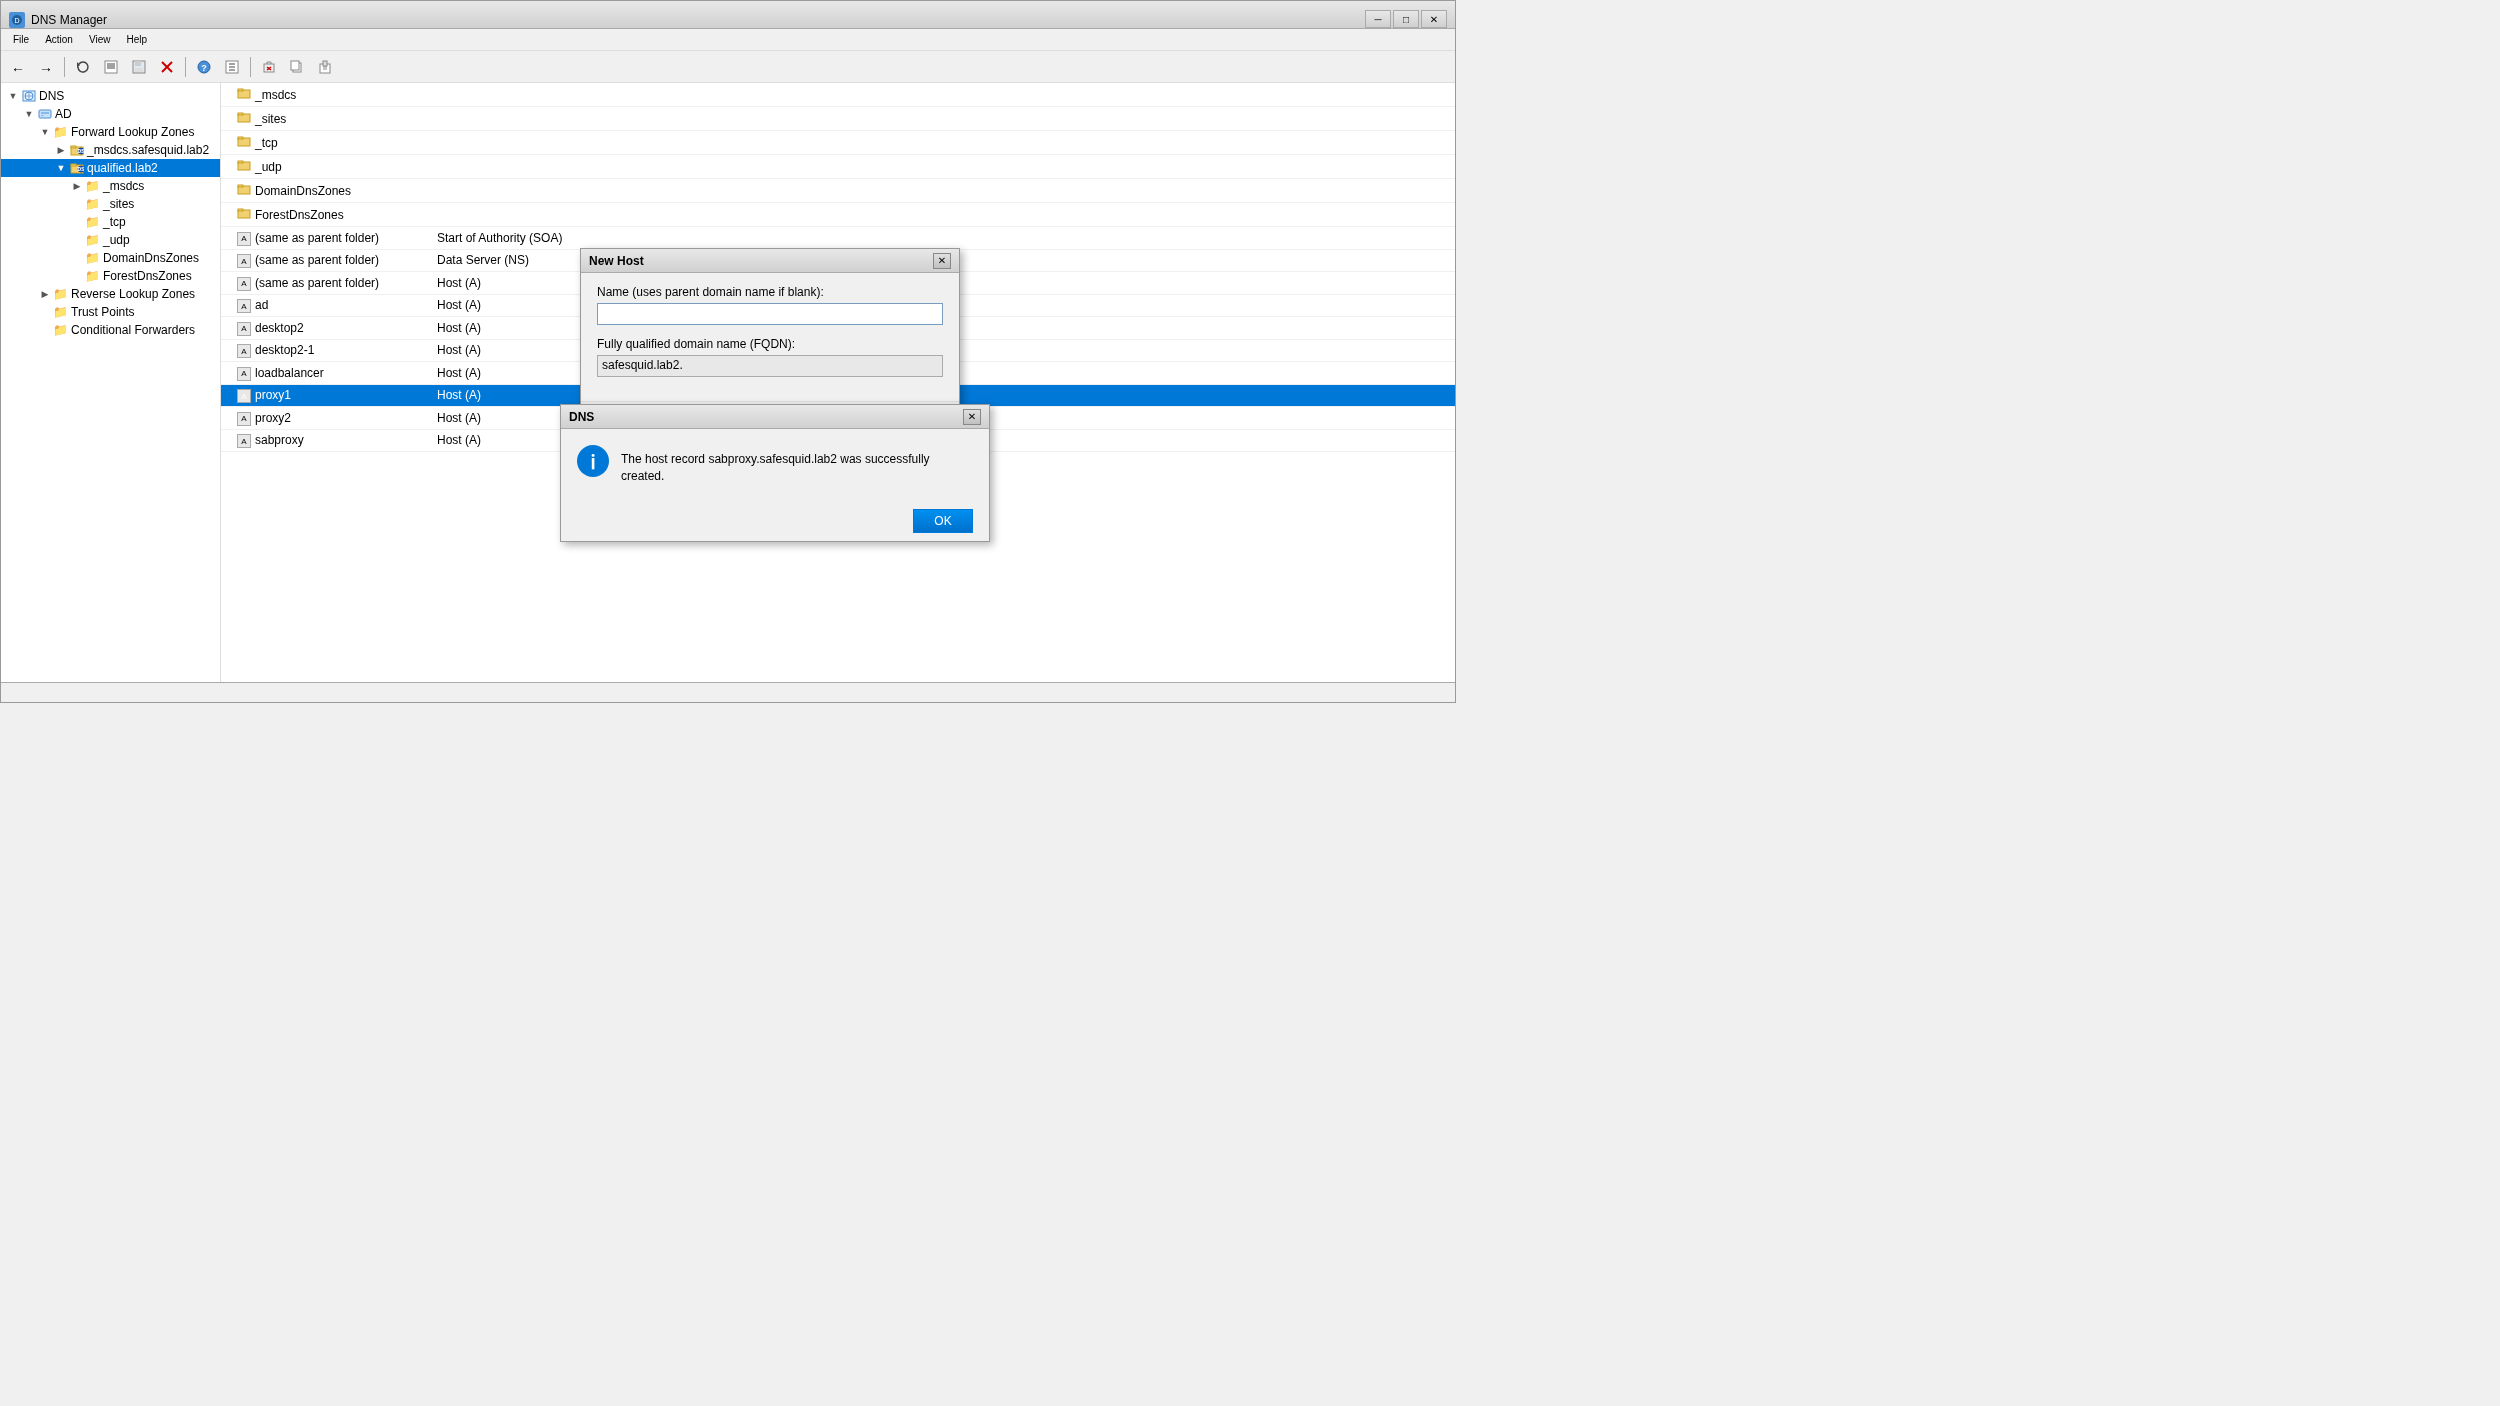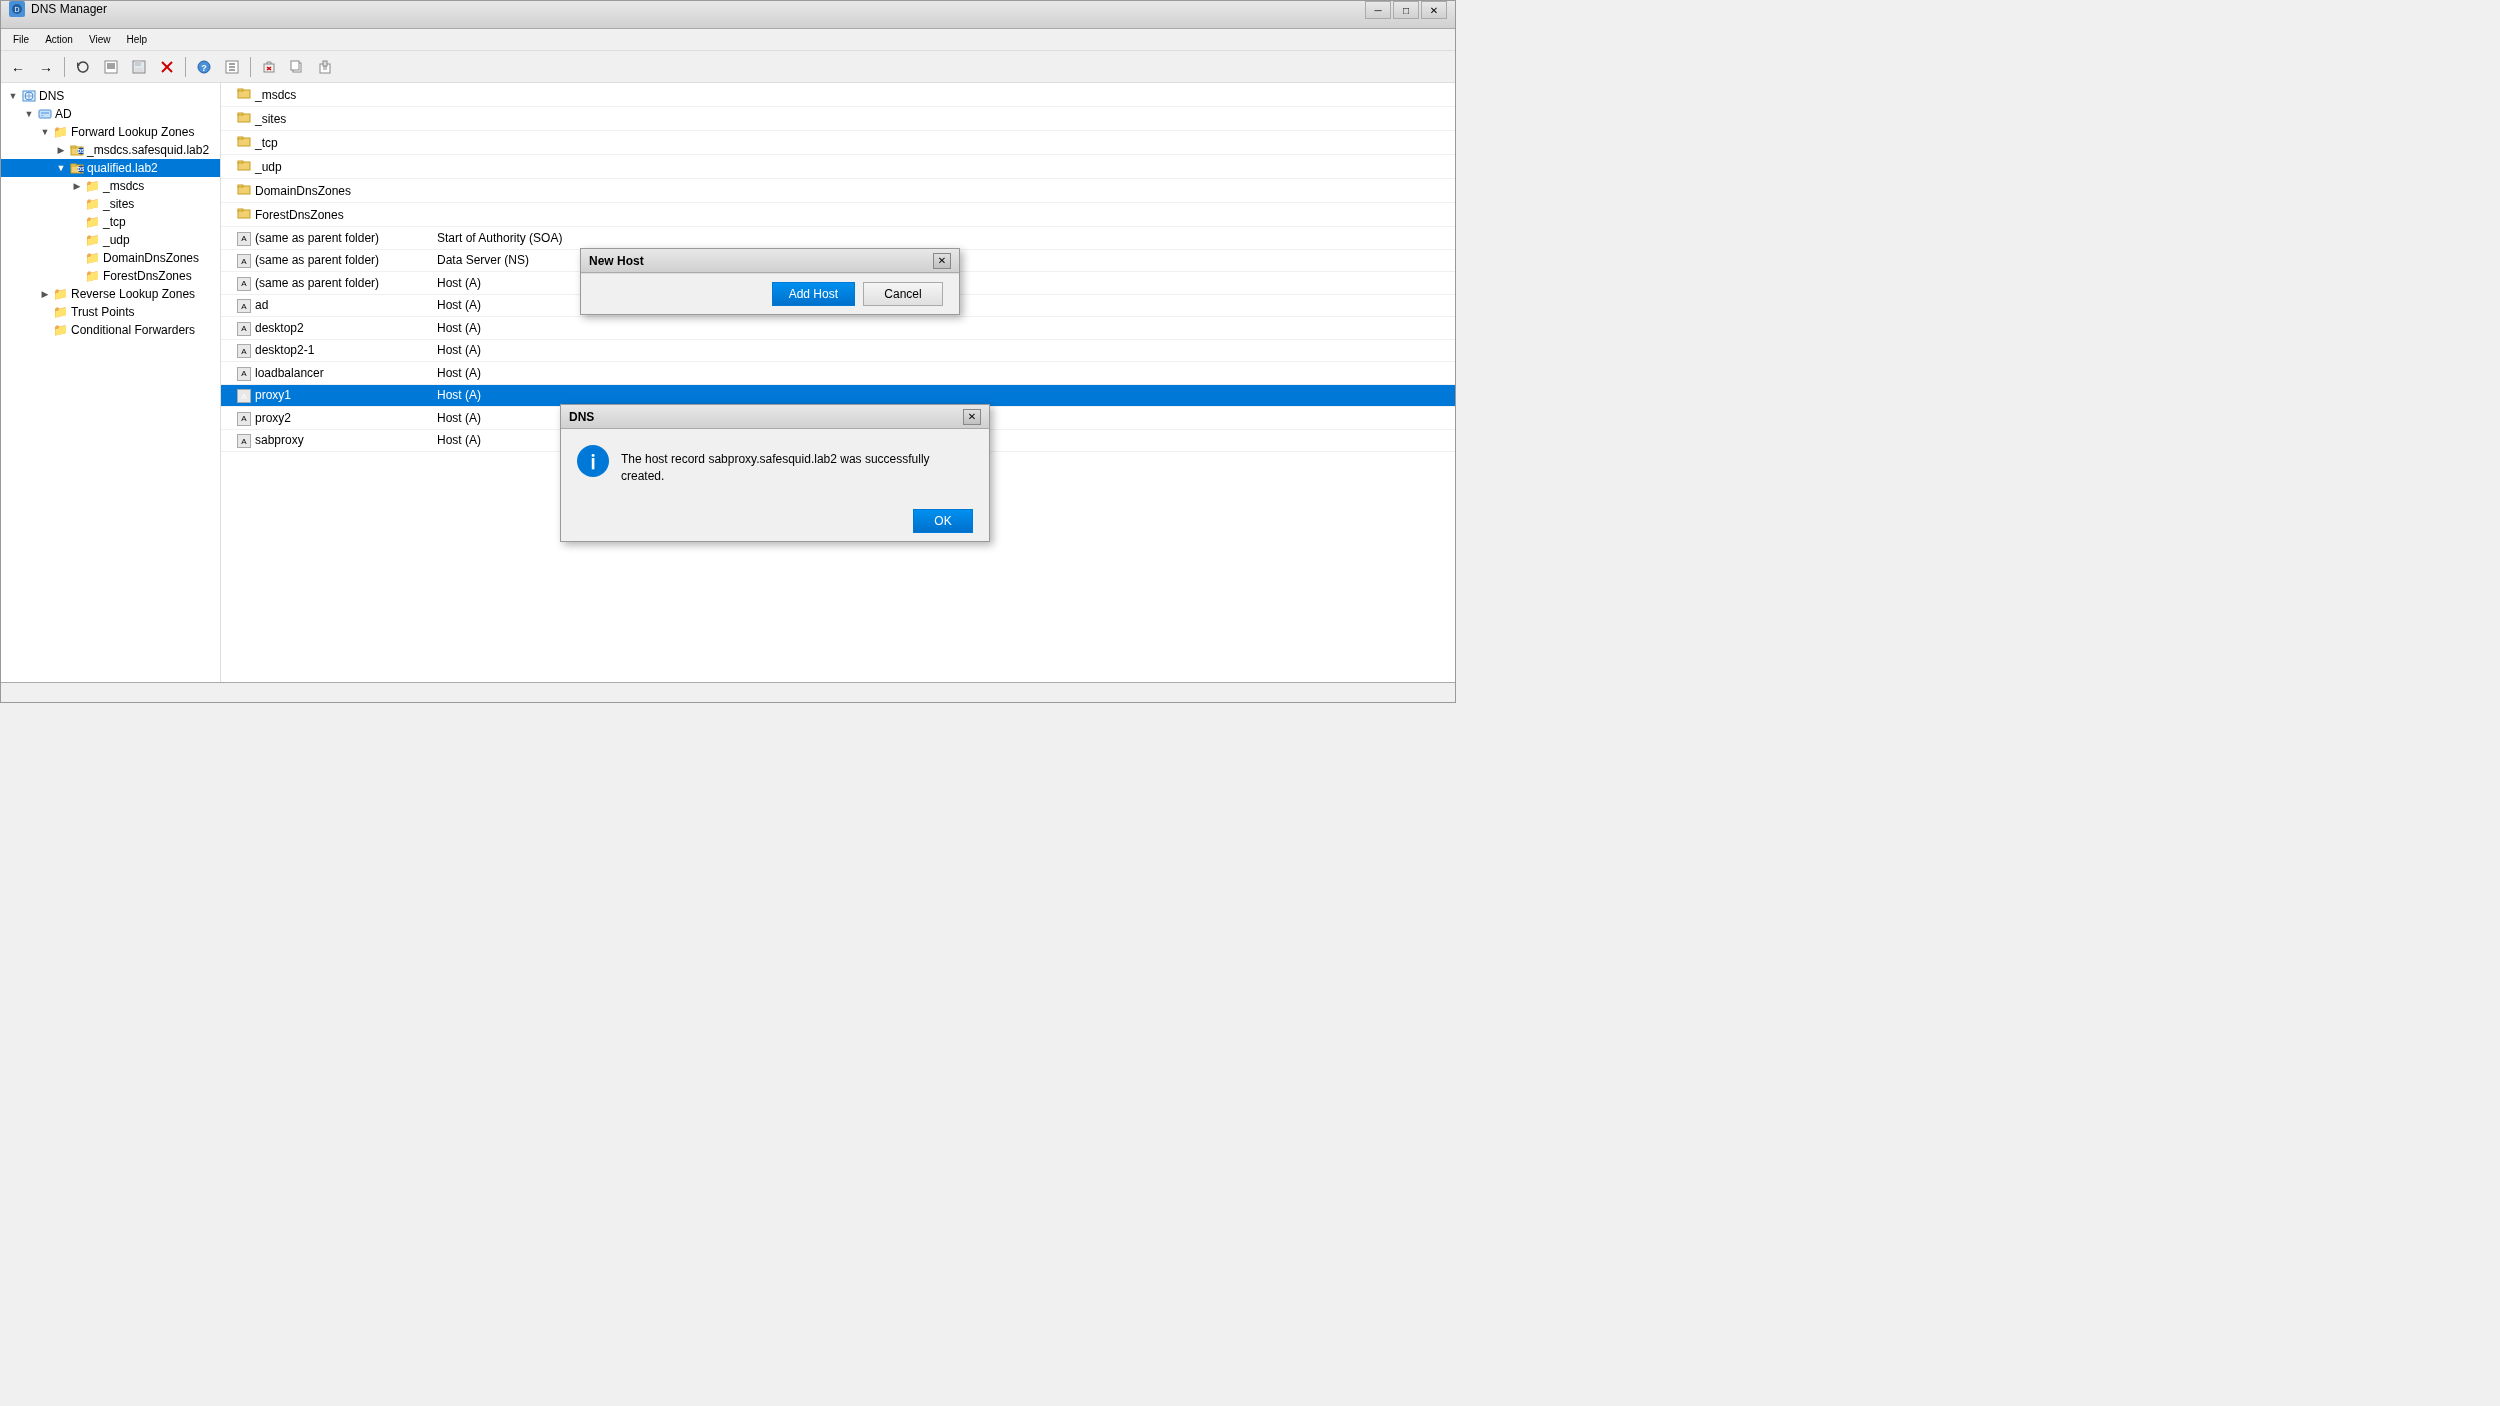--- a/index.html
+++ b/index.html
@@ -16,21 +16,21 @@
       height: 100%;
       background: #f0f0f0;
       border: 1px solid #999;
       display: flex;
       flex-direction: column;
     }
     .title-bar {
       background: linear-gradient(to bottom, #e8e8e8, #d0d0d0);
       height: 28px;
       display: flex;
-      align-items: flex-start;
+      align-items: flex-end;
       padding: 0 8px;
       border-bottom: 1px solid #aaa;
       justify-content: space-between;
     }
     .title-bar-left {
       display: flex;
       align-items: center;
       gap: 6px;
     }
     .title-bar-icon {
@@ -728,20 +728,26 @@
   <div class="status-bar">
     <span></span>
   </div>
 </div>
 
 <div class="dialog new-host-dialog">
   <div class="dialog-title-bar">
     <span class="dialog-title">New Host</span>
     <button class="dialog-close">✕</button>
   </div>
+  <div class="dialog-content">
+    <div class="dialog-label">Name (uses parent domain name if blank):</div>
+    <input class="dialog-input" type="text" value="" style="">
+    <div class="dialog-label">Fully qualified domain name (FQDN):</div>
+    <div class="dialog-readonly">safesquid.lab2.</div>
+  </div>
   <div class="dialog-footer">
     <button class="dialog-btn primary">Add Host</button>
     <button class="dialog-btn">Cancel</button>
   </div>
 </div>
 
 <div class="dialog dns-dialog">
   <div class="dialog-title-bar">
     <span class="dialog-title">DNS</span>
     <button class="dialog-close">✕</button>

